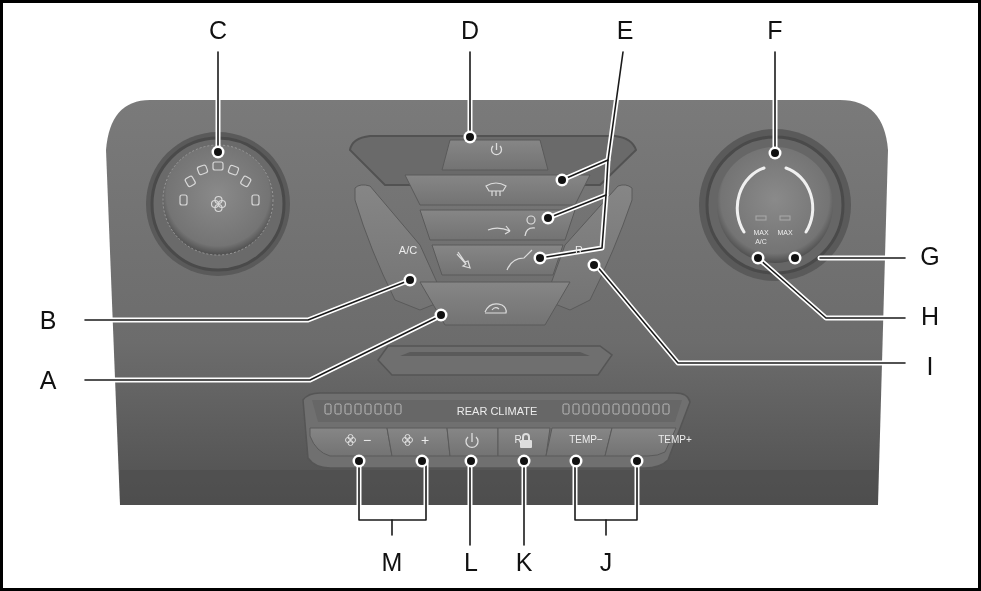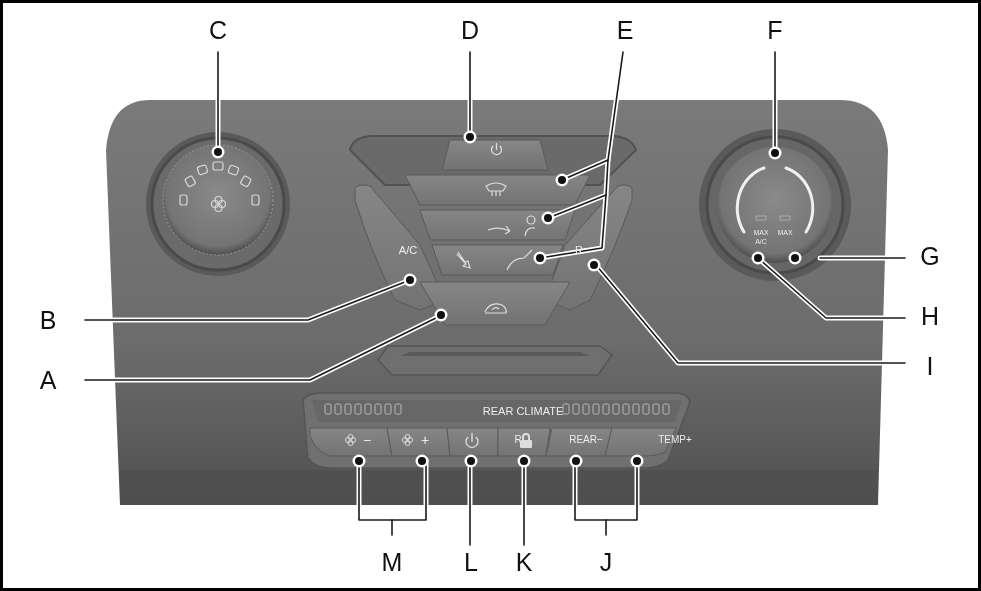--- a/index.html
+++ b/index.html
@@ -251,25 +251,25 @@
         <circle cx="637" cy="461" r="4"></circle>
     </g>
   </g>
 </svg>
 
 <span class="btn-label" style="left:408px;top:250px;font-size:11px;">A/C</span>
 <span class="btn-label" style="left:579px;top:250px;font-size:11px;">R</span>
 <span class="btn-label" style="left:761px;top:232px;font-size:7px;">MAX</span>
 <span class="btn-label" style="left:761px;top:241px;font-size:7px;">A/C</span>
 <span class="btn-label" style="left:785px;top:232px;font-size:7px;">MAX</span>
-<span class="btn-label" style="left:523px;top:411px;font-size:11px;">REAR CLIMATE</span>
+<span class="btn-label" style="left:497px;top:411px;font-size:11px;">REAR CLIMATE</span>
 <span class="btn-label" style="left:367px;top:440px;font-size:14px;">−</span>
 <span class="btn-label" style="left:425px;top:440px;font-size:14px;">+</span>
 <span class="btn-label" style="left:518px;top:440px;font-size:10px;">R</span>
-<span class="btn-label" style="left:586px;top:440px;font-size:10px;">REAR−</span>
+<span class="btn-label" style="left:586px;top:440px;font-size:10px;">TEMP−</span>
 <span class="btn-label" style="left:675px;top:440px;font-size:10px;">TEMP+</span>
 
 <span class="callout-letter" style="left:48px;top:380px;">A</span>
 <span class="callout-letter" style="left:48px;top:320px;">B</span>
 <span class="callout-letter" style="left:218px;top:30px;">C</span>
 <span class="callout-letter" style="left:470px;top:30px;">D</span>
 <span class="callout-letter" style="left:625px;top:30px;">E</span>
 <span class="callout-letter" style="left:775px;top:30px;">F</span>
 <span class="callout-letter" style="left:930px;top:256px;">G</span>
 <span class="callout-letter" style="left:930px;top:316px;">H</span>

